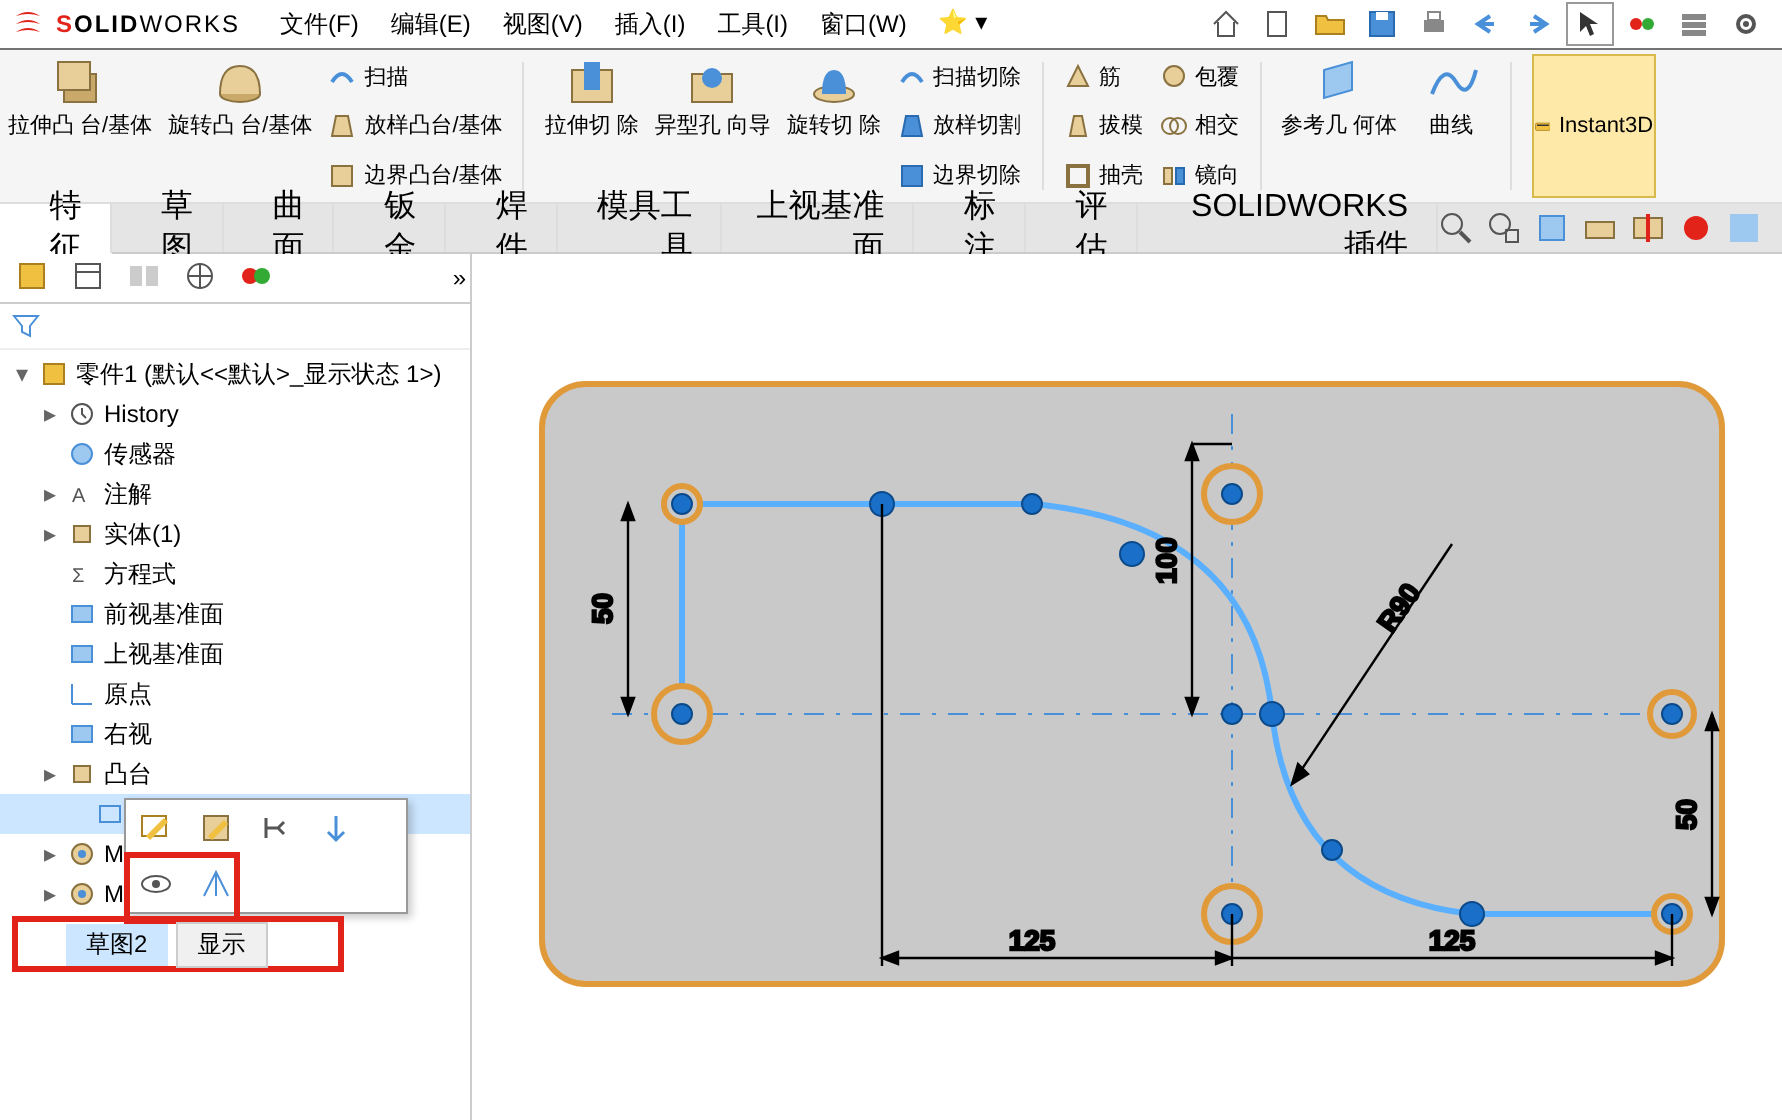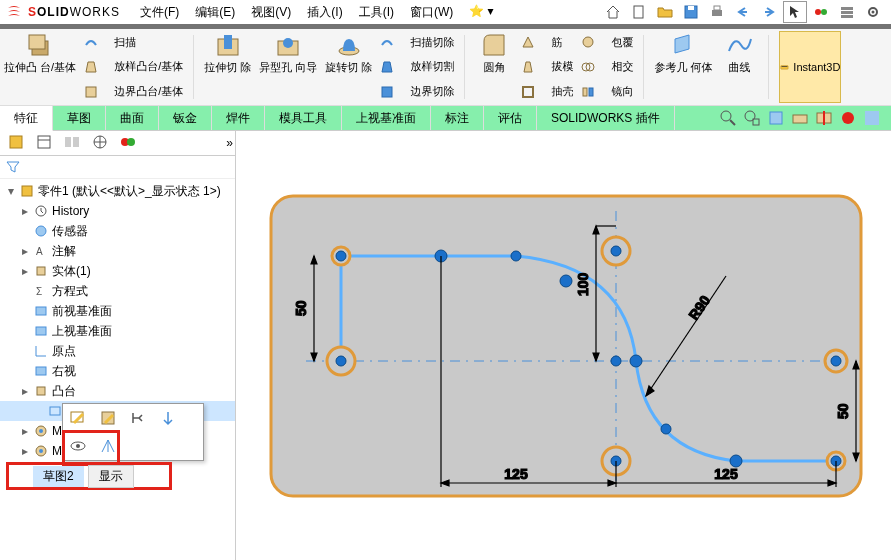--- a/index.html
+++ b/index.html
@@ -1,35 +1,35 @@
 <!DOCTYPE html>
 <html><head>
 <meta charset="utf-8">
 <style>
   html,body{margin:0;padding:0;font-family:"Microsoft YaHei",sans-serif;font-size:12px;background:#fff;color:#000;}
   body{width:891px;height:560px;overflow:hidden;}
-  .menubar{height:24px;background:#fff;display:flex;align-items:center;border-bottom:5px solid #737373;}
+  .menubar{height:24px;background:#fff;display:flex;align-items:center;border-bottom:1px solid #737373;}
   .logo{width:16px;height:16px;margin:0 6px;}
   .brand{font-weight:bold;letter-spacing:1px;}
   .brand .s{color:#e2231a;}
   .menus{display:flex;margin-left:12px;}
   .menus div{padding:0 8px;cursor:default;}
   .quickbar{display:flex;align-items:center;margin-left:auto;gap:2px;padding-right:6px;}
   .qbtn{width:22px;height:20px;display:flex;align-items:center;justify-content:center;border:1px solid transparent;}
   .qbtn svg{width:16px;height:16px;}
   .ribbon{height:72px;background:#f5f5f5;border-bottom:1px solid #ddd;display:flex;align-items:stretch;padding:2px 4px;gap:8px;}
   .rgroup{display:flex;flex-direction:column;align-items:center;justify-content:flex-start;text-align:center;gap:2px;min-width:38px;}
   .rgroup .ico{width:28px;height:28px;}
   .rgroup span{font-size:11px;line-height:12px;}
   .rlist{display:flex;flex-direction:column;justify-content:space-around;font-size:11px;gap:2px;}
-  .rlist div{display:flex;align-items:center;gap:16px;white-space:nowrap;}
+  .rlist div{display:flex;align-items:center;gap:4px;white-space:nowrap;}
   .rlist svg{width:14px;height:14px;}
   .vsep{width:1px;background:#ddd;margin:4px 2px;}
   .instant3d{background:#ffe9a8;border:1px solid #d8b94b;width:60px;display:flex;flex-direction:row;align-items:center;justify-content:center;gap:4px;font-size:11px;}
-  .tabs{height:24px;background:#86efac;display:flex;align-items:stretch;border-bottom:1px solid #ccc;font-size:12px;text-align:right;}
+  .tabs{height:24px;background:#e5e5e5;display:flex;align-items:stretch;border-bottom:1px solid #ccc;font-size:16px;text-align:right;}
   .tab{padding:0 14px;display:flex;align-items:center;border-right:1px solid #ddd;cursor:default;}
   .tab.active{background:#fff;border-bottom:1px solid #fff;margin-bottom:-1px;}
   .rightIcons{margin-left:auto;display:flex;align-items:center;gap:6px;padding-right:10px;}
   .rightIcons svg{width:18px;height:18px;}
   .main{display:flex;height:calc(560px - 24px - 72px - 24px);}
   .side{width:235px;border-right:1px solid #ccc;display:flex;flex-direction:column;background:#fff;position:relative;}
   .sidetabs{height:24px;border-bottom:1px solid #ccc;display:flex;align-items:center;padding-left:4px;gap:4px;}
   .sidetabs svg{width:18px;height:18px;}
   .sidetab{padding:2px;border:1px solid transparent;}
   .filter{height:22px;border-bottom:1px solid #eee;display:flex;align-items:center;padding-left:6px;}
@@ -132,20 +132,28 @@
 
 <div class="ribbon">
   <div class="rgroup">
       <svg class="ico" viewBox="0 0 28 28">
         <rect x="6" y="10" width="16" height="14" fill="#c9a96a" stroke="#8a7240"></rect>
         <rect x="3" y="4" width="16" height="14" fill="#e8cf9a" stroke="#8a7240"></rect>
       </svg>
       <span>拉伸凸
 台/基体</span>
     </div>
+  <div class="rgroup">
+      <svg class="ico" viewBox="0 0 28 28">
+        <ellipse cx="14" cy="20" rx="10" ry="4" fill="#c9a96a" stroke="#8a7240"></ellipse>
+        <path d="M4 20 Q4 6 14 6 Q24 6 24 20" fill="#e8cf9a" stroke="#8a7240"></path>
+      </svg>
+      <span>旋转凸
+台/基体</span>
+    </div>
   <div class="rlist">
     <div>
         <svg viewBox="0 0 14 14">
           <path d="M2 10 Q7 2 12 10" fill="none" stroke="#4a90d9" stroke-width="2"></path>
         </svg>
         <span>扫描</span>
       </div>
     <div>
         <svg viewBox="0 0 14 14">
           <path d="M2 12 L12 12 L10 2 L4 2 Z" fill="#e8cf9a" stroke="#8a7240"></path>
@@ -198,26 +206,20 @@
         <span>放样切割</span>
       </div>
     <div>
         <svg viewBox="0 0 14 14">
           <rect x="2" y="2" width="10" height="10" fill="#4a90d9" stroke="#2a6ab0"></rect>
         </svg>
         <span>边界切除</span>
       </div>
   </div>
   <div class="vsep"></div>
-  <div class="rgroup">
-      <svg class="ico" viewBox="0 0 28 28">
-        <path d="M4 24 L4 10 Q4 4 10 4 L24 4 L24 24 Z" fill="#e8cf9a" stroke="#8a7240"></path>
-      </svg>
-      <span>圆角</span>
-    </div>
   <div class="rlist">
     <div>
         <svg viewBox="0 0 14 14">
           <path d="M2 12 L7 2 L12 12 Z" fill="#e8cf9a" stroke="#8a7240"></path>
         </svg>
         <span>筋</span>
       </div>
     <div>
         <svg viewBox="0 0 14 14">
           <path d="M3 12 L5 2 L9 2 L11 12 Z" fill="#e8cf9a" stroke="#8a7240"></path>

